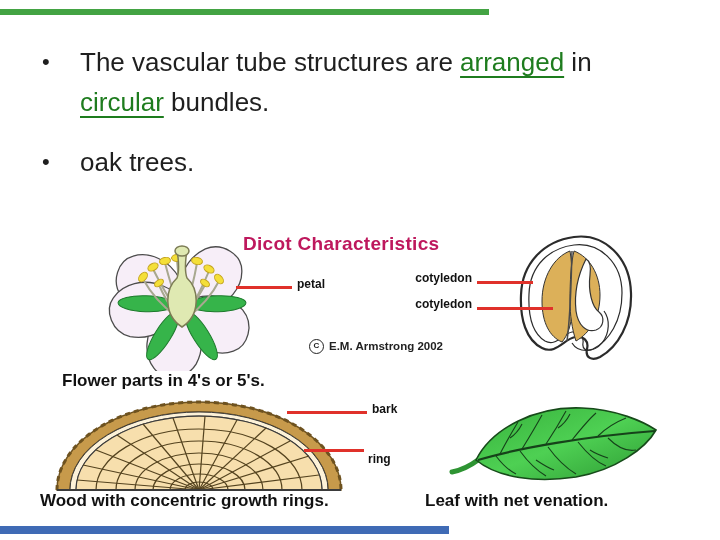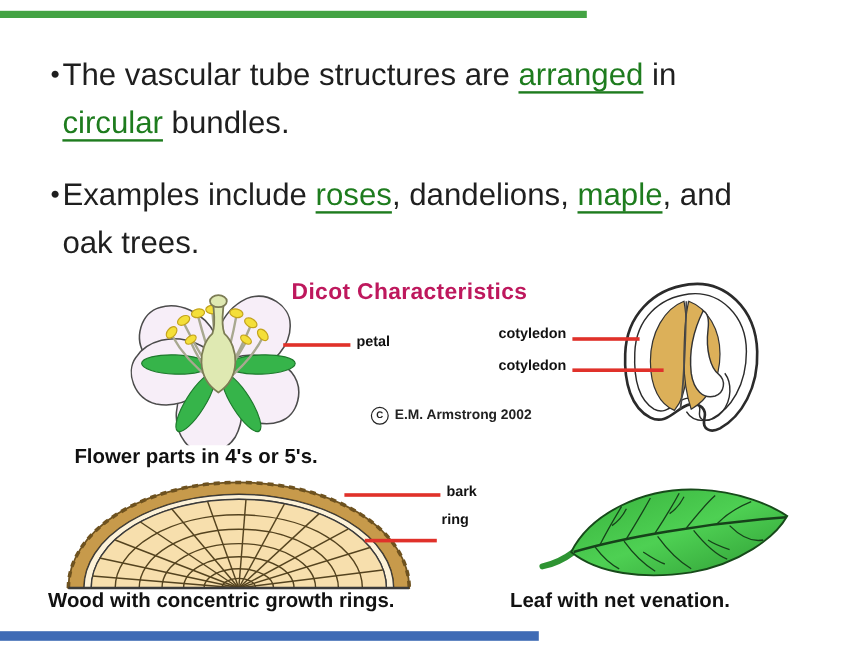--- a/index.html
+++ b/index.html
@@ -5,21 +5,21 @@
   html,body{margin:0;padding:0;background:#ffffff;}
   .slide{
     position:relative;width:720px;height:540px;background:#ffffff;overflow:hidden;
     font-family:"Liberation Sans","DejaVu Sans",sans-serif;color:#1f1f1f;
   }
   .bar-top{position:absolute;left:0;top:9px;width:489px;height:6px;background:#43a343;}
   .bar-bottom{position:absolute;left:0;top:526px;width:449px;height:8px;background:#3f6bb5;}
 
   .bullet{position:absolute;left:40px;width:648px;font-size:26px;line-height:40px;color:#1f1f1f;}
   .bullet .dot{position:absolute;left:2px;top:0;font-size:22px;}
-  .bullet .btext{margin-left:12px;}
+  .bullet .btext{margin-left:40px;}
   .glink{color:#1e7c1e;text-decoration:underline;text-decoration-thickness:2px;text-underline-offset:5px;cursor:pointer;}
 
   .dg-title{position:absolute;left:243px;top:233px;width:250px;
     font-weight:bold;font-size:19px;letter-spacing:.3px;color:#be185d;}
   .dg-label{position:absolute;font-weight:bold;font-size:12px;color:#111;white-space:nowrap;}
   .dg-caption{position:absolute;font-weight:bold;font-size:17px;color:#111;text-align:left;white-space:nowrap;}
   .pointer{position:absolute;height:3px;background:#e0312a;}
   .illus{position:absolute;}
 
   .copyright{position:absolute;left:309px;top:338px;height:16px;display:flex;align-items:center;gap:5px;
@@ -39,21 +39,20 @@
     <span class="dot">•</span>
     <div class="btext">
       <div><span>The vascular tube structures are </span><span class="glink">arranged</span><span> in</span></div>
       <div><span class="glink">circular</span><span> bundles.</span></div>
     </div>
   </div>
 
   <div class="bullet" style="top:142px;">
     <span class="dot">•</span>
     <div class="btext">
-      <div><span>Examples include </span><span class="glink">roses</span><span>, dandelions, </span><span class="glink">maple</span><span>, and</span></div>
       <div><span>oak trees.</span></div>
     </div>
   </div>
 
   <div class="dg-title">Dicot Characteristics</div>
 
   <svg class="illus" style="left:85px;top:231px;" width="195" height="140" viewBox="0 0 195 140">
     <defs>
       <radialGradient id="petalGrad" gradientUnits="userSpaceOnUse" cx="97" cy="74" r="88">
         <stop offset="0" stop-color="#a64caf"></stop>
@@ -190,21 +189,21 @@
         <line x1="149" y1="94" x2="46" y2="54"></line>
       <line x1="149" y1="94" x2="33" y2="69"></line>
         <line x1="149" y1="94" x2="27" y2="84"></line>
     </g>
     <line x1="7" y1="94" x2="291" y2="94" stroke="#3b3b3b" stroke-width="2"></line>
   </svg>
 
   <div class="pointer" style="left:287px;top:411px;width:80px;"></div>
   <div class="dg-label" style="left:372px;top:402px;">bark</div>
   <div class="pointer" style="left:304px;top:449px;width:60px;"></div>
-  <div class="dg-label" style="left:368px;top:426px;">ring</div>
+  <div class="dg-label" style="left:368px;top:452px;">ring</div>
 
   <svg class="illus" style="left:448px;top:398px;" width="214" height="88" viewBox="0 0 214 88">
     <defs>
       <linearGradient id="leafGrad" x1="0" y1="0" x2="1" y2="1">
         <stop offset="0" stop-color="#37b13c"></stop>
         <stop offset="0.5" stop-color="#4ed053"></stop>
         <stop offset="1" stop-color="#2d9a33"></stop>
       </linearGradient>
     </defs>
     <path d="M4,74 C14,72 22,68 30,62" fill="none" stroke="#2e9433" stroke-width="5" stroke-linecap="round"></path>

